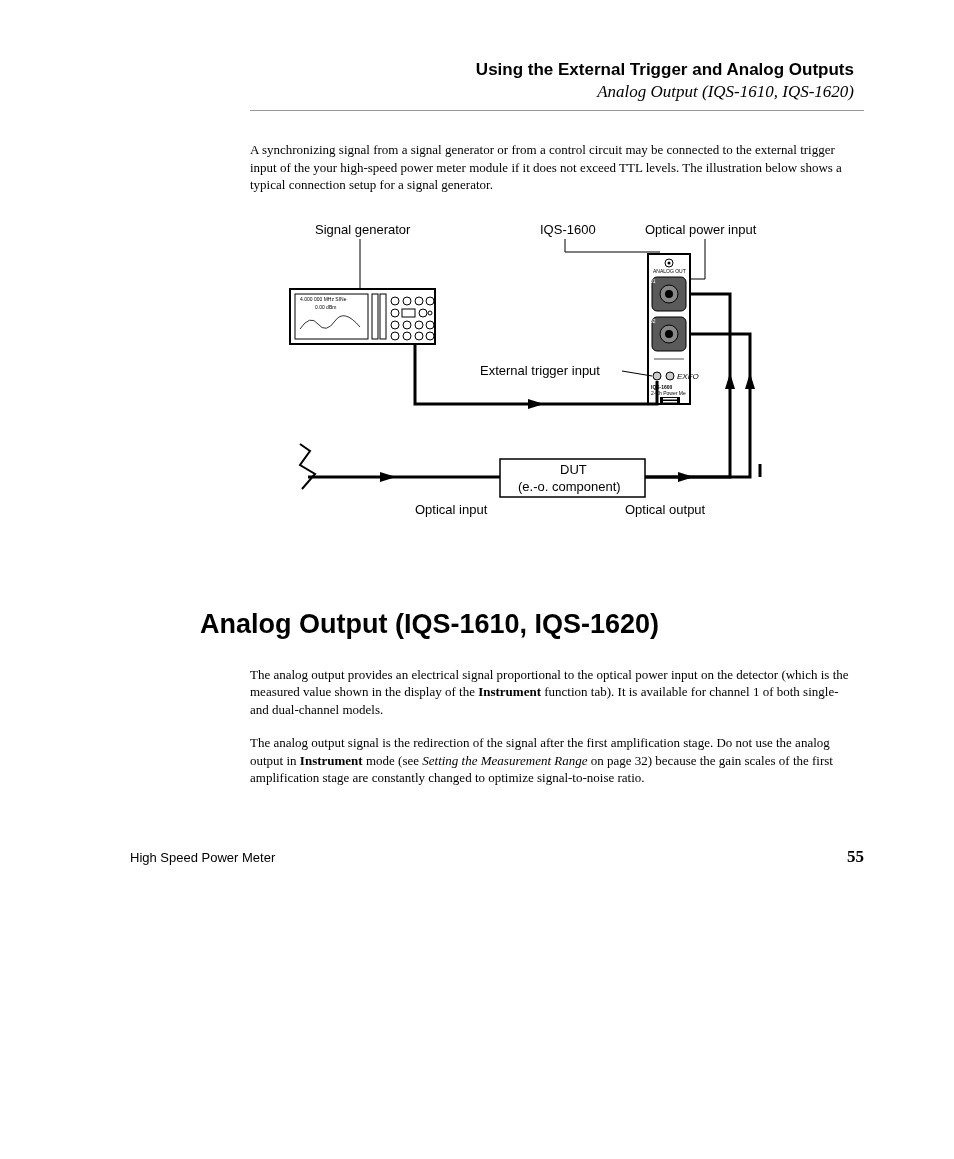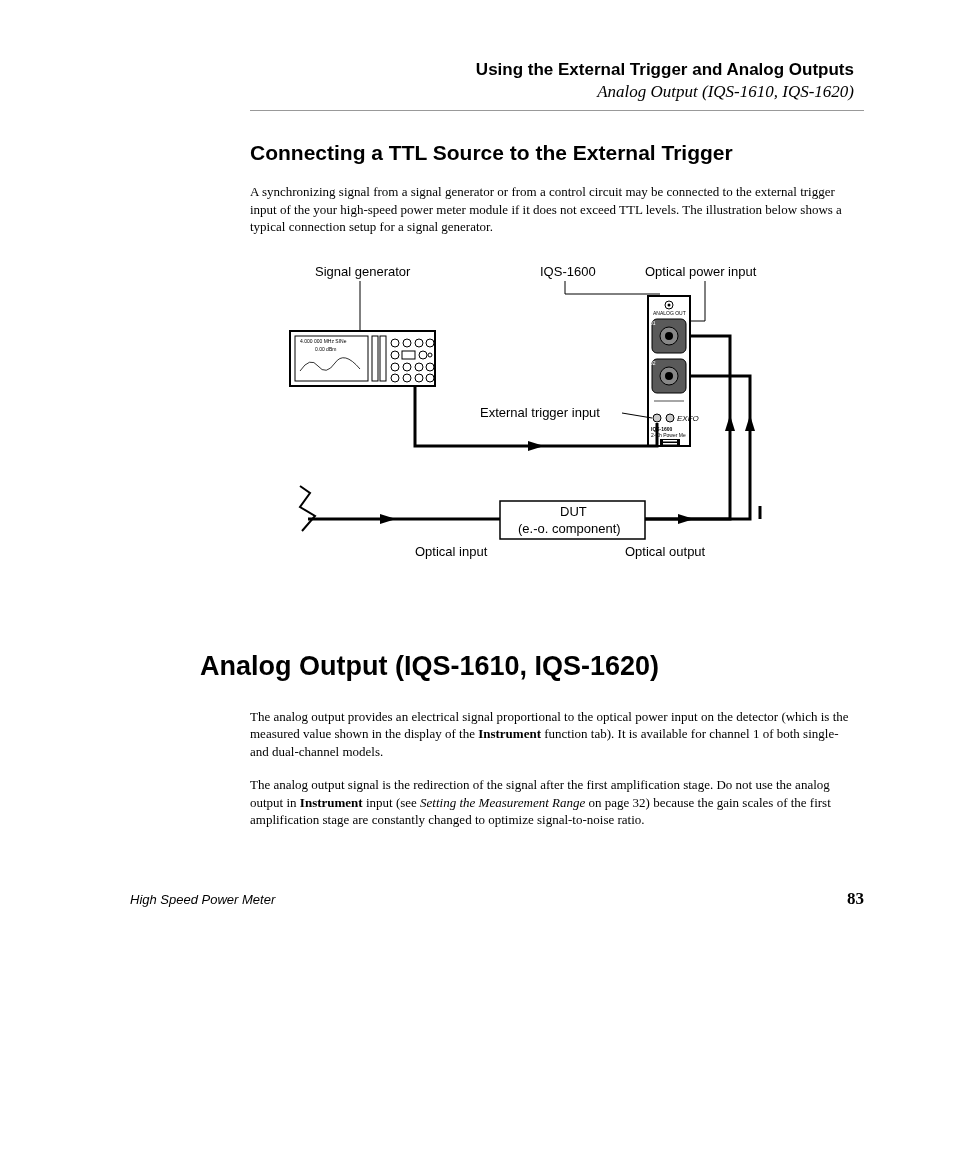--- a/index.html
+++ b/index.html
@@ -73,40 +73,38 @@
   .footer {
     display: flex;
     justify-content: space-between;
     align-items: baseline;
     margin-top: 60px;
     font-size: 14px;
   }
   .footer-left {
     font-family: Arial, Helvetica, sans-serif;
     font-size: 13px;
-    font-style: italic;
   }
   .footer-right {
     font-family: "Times New Roman", serif;
     font-weight: 700;
     font-size: 17px;
   }
 </style>
 </head>
 <body>
 
 <div class="page">
 
   <div class="header-block">
     <div class="header-title">Using the External Trigger and Analog Outputs</div>
     <div class="header-sub">Analog Output (IQS-1610, IQS-1620)</div>
   </div>
   <hr class="rule">
 
-  <h2 class="sub-head">Connecting a TTL Source to the External Trigger</h2>
   <p class="body-p">A synchronizing signal from a signal generator or from a control circuit may be connected to the external trigger input of the your high-speed power meter module if it does not exceed TTL levels. The illustration below shows a typical connection setup for a signal generator.</p>
 
   <div class="figure">
     <svg viewBox="0 0 560 320" width="560" height="320">
       <defs>
         <marker id="arrowBlack" viewBox="0 0 10 10" refX="5" refY="5" markerWidth="9" markerHeight="9" orient="auto-start-reverse">
           <path d="M 0 0 L 10 5 L 0 10 z" fill="#000"></path>
         </marker>
       </defs>
 
@@ -217,21 +215,21 @@
     </svg>
   </div>
 
   <h1 class="main-head">Analog Output (IQS-1610, IQS-1620)</h1>
 
   <p class="body-p">
     <span>The analog output provides an electrical signal proportional to the optical power input on the detector (which is the measured value shown in the display of the </span><span class="b">Instrument</span><span> function tab). It is available for channel 1 of both single- and dual-channel models.</span>
   </p>
 
   <p class="body-p">
-    <span>The analog output signal is the redirection of the signal after the first amplification stage. Do not use the analog output in </span><span class="b">Instrument</span><span> input (see </span><span class="i">Setting the Measurement Range</span><span> on page 32) because the gain scales of the first amplification stage are constantly changed to optimize signal-to-noise ratio.</span>
+    <span>The analog output signal is the redirection of the signal after the first amplification stage. Do not use the analog output in </span><span class="b">Instrument</span><span> mode (see </span><span class="i">Setting the Measurement Range</span><span> on page 32) because the gain scales of the first amplification stage are constantly changed to optimize signal-to-noise ratio.</span>
   </p>
 
   <div class="footer">
     <span class="footer-left">High Speed Power Meter</span>
-    <span class="footer-right">83</span>
+    <span class="footer-right">55</span>
   </div>
 
 </div>
 
 </body></html>

